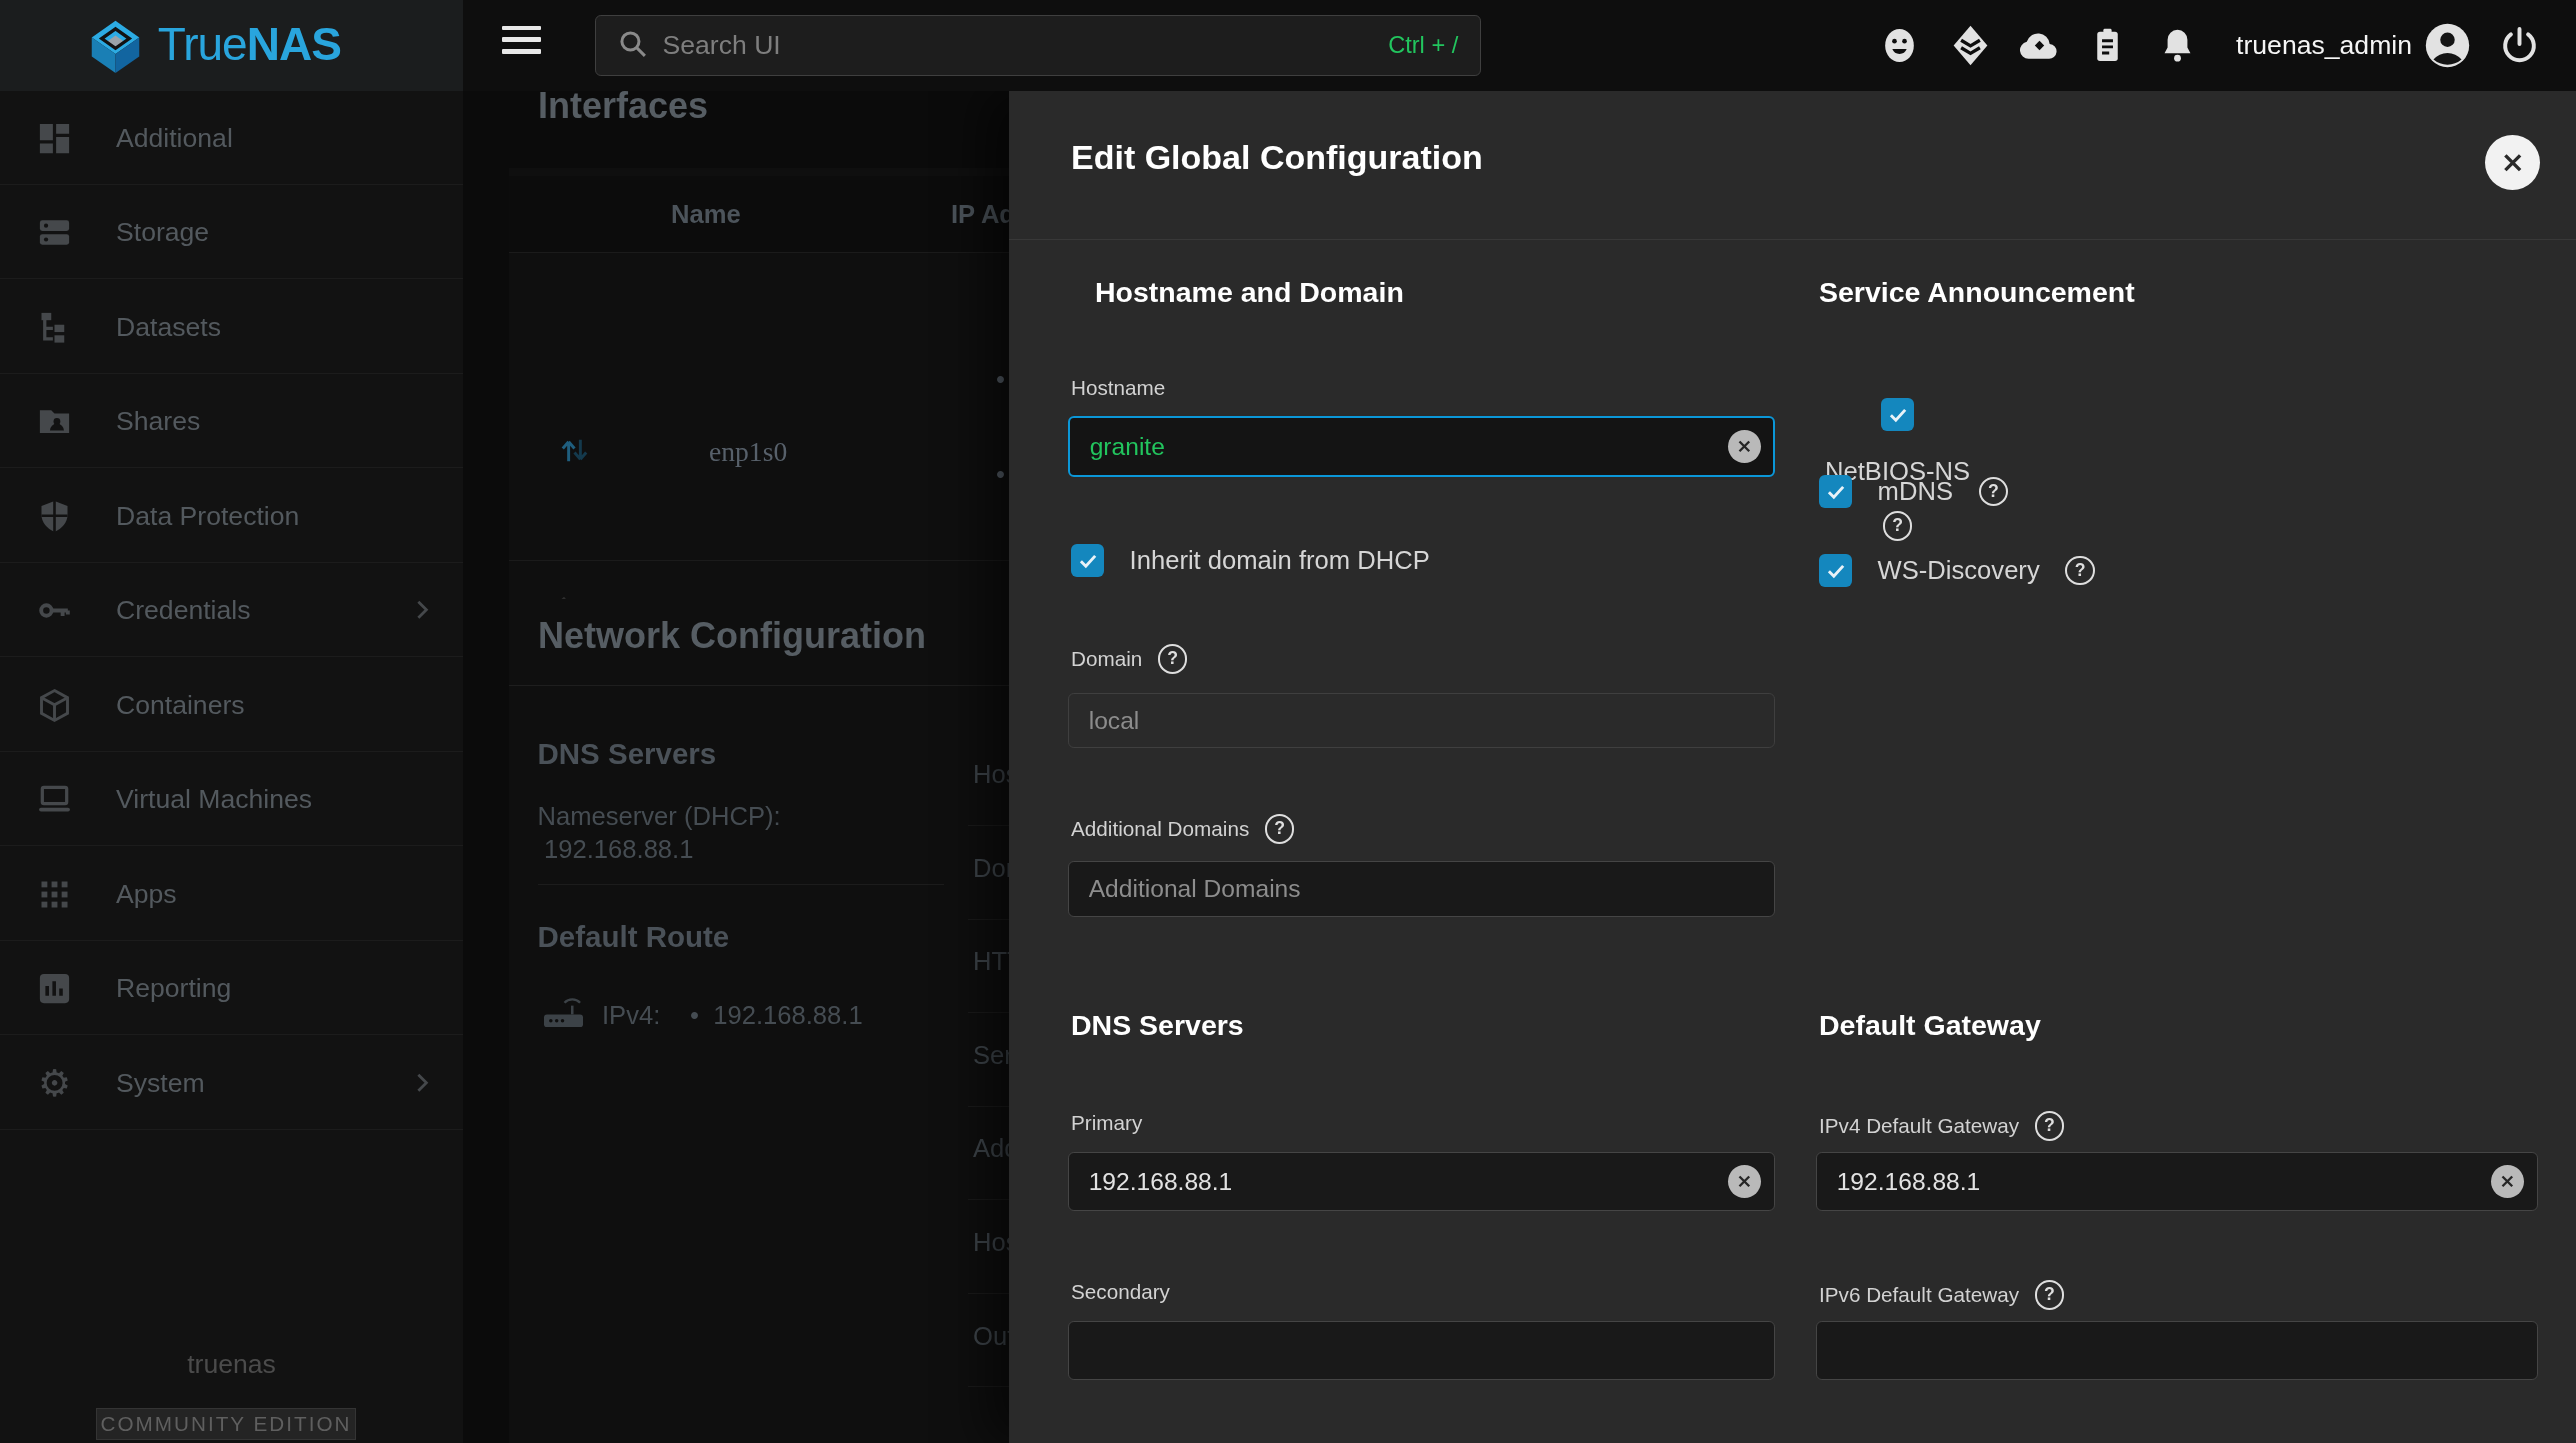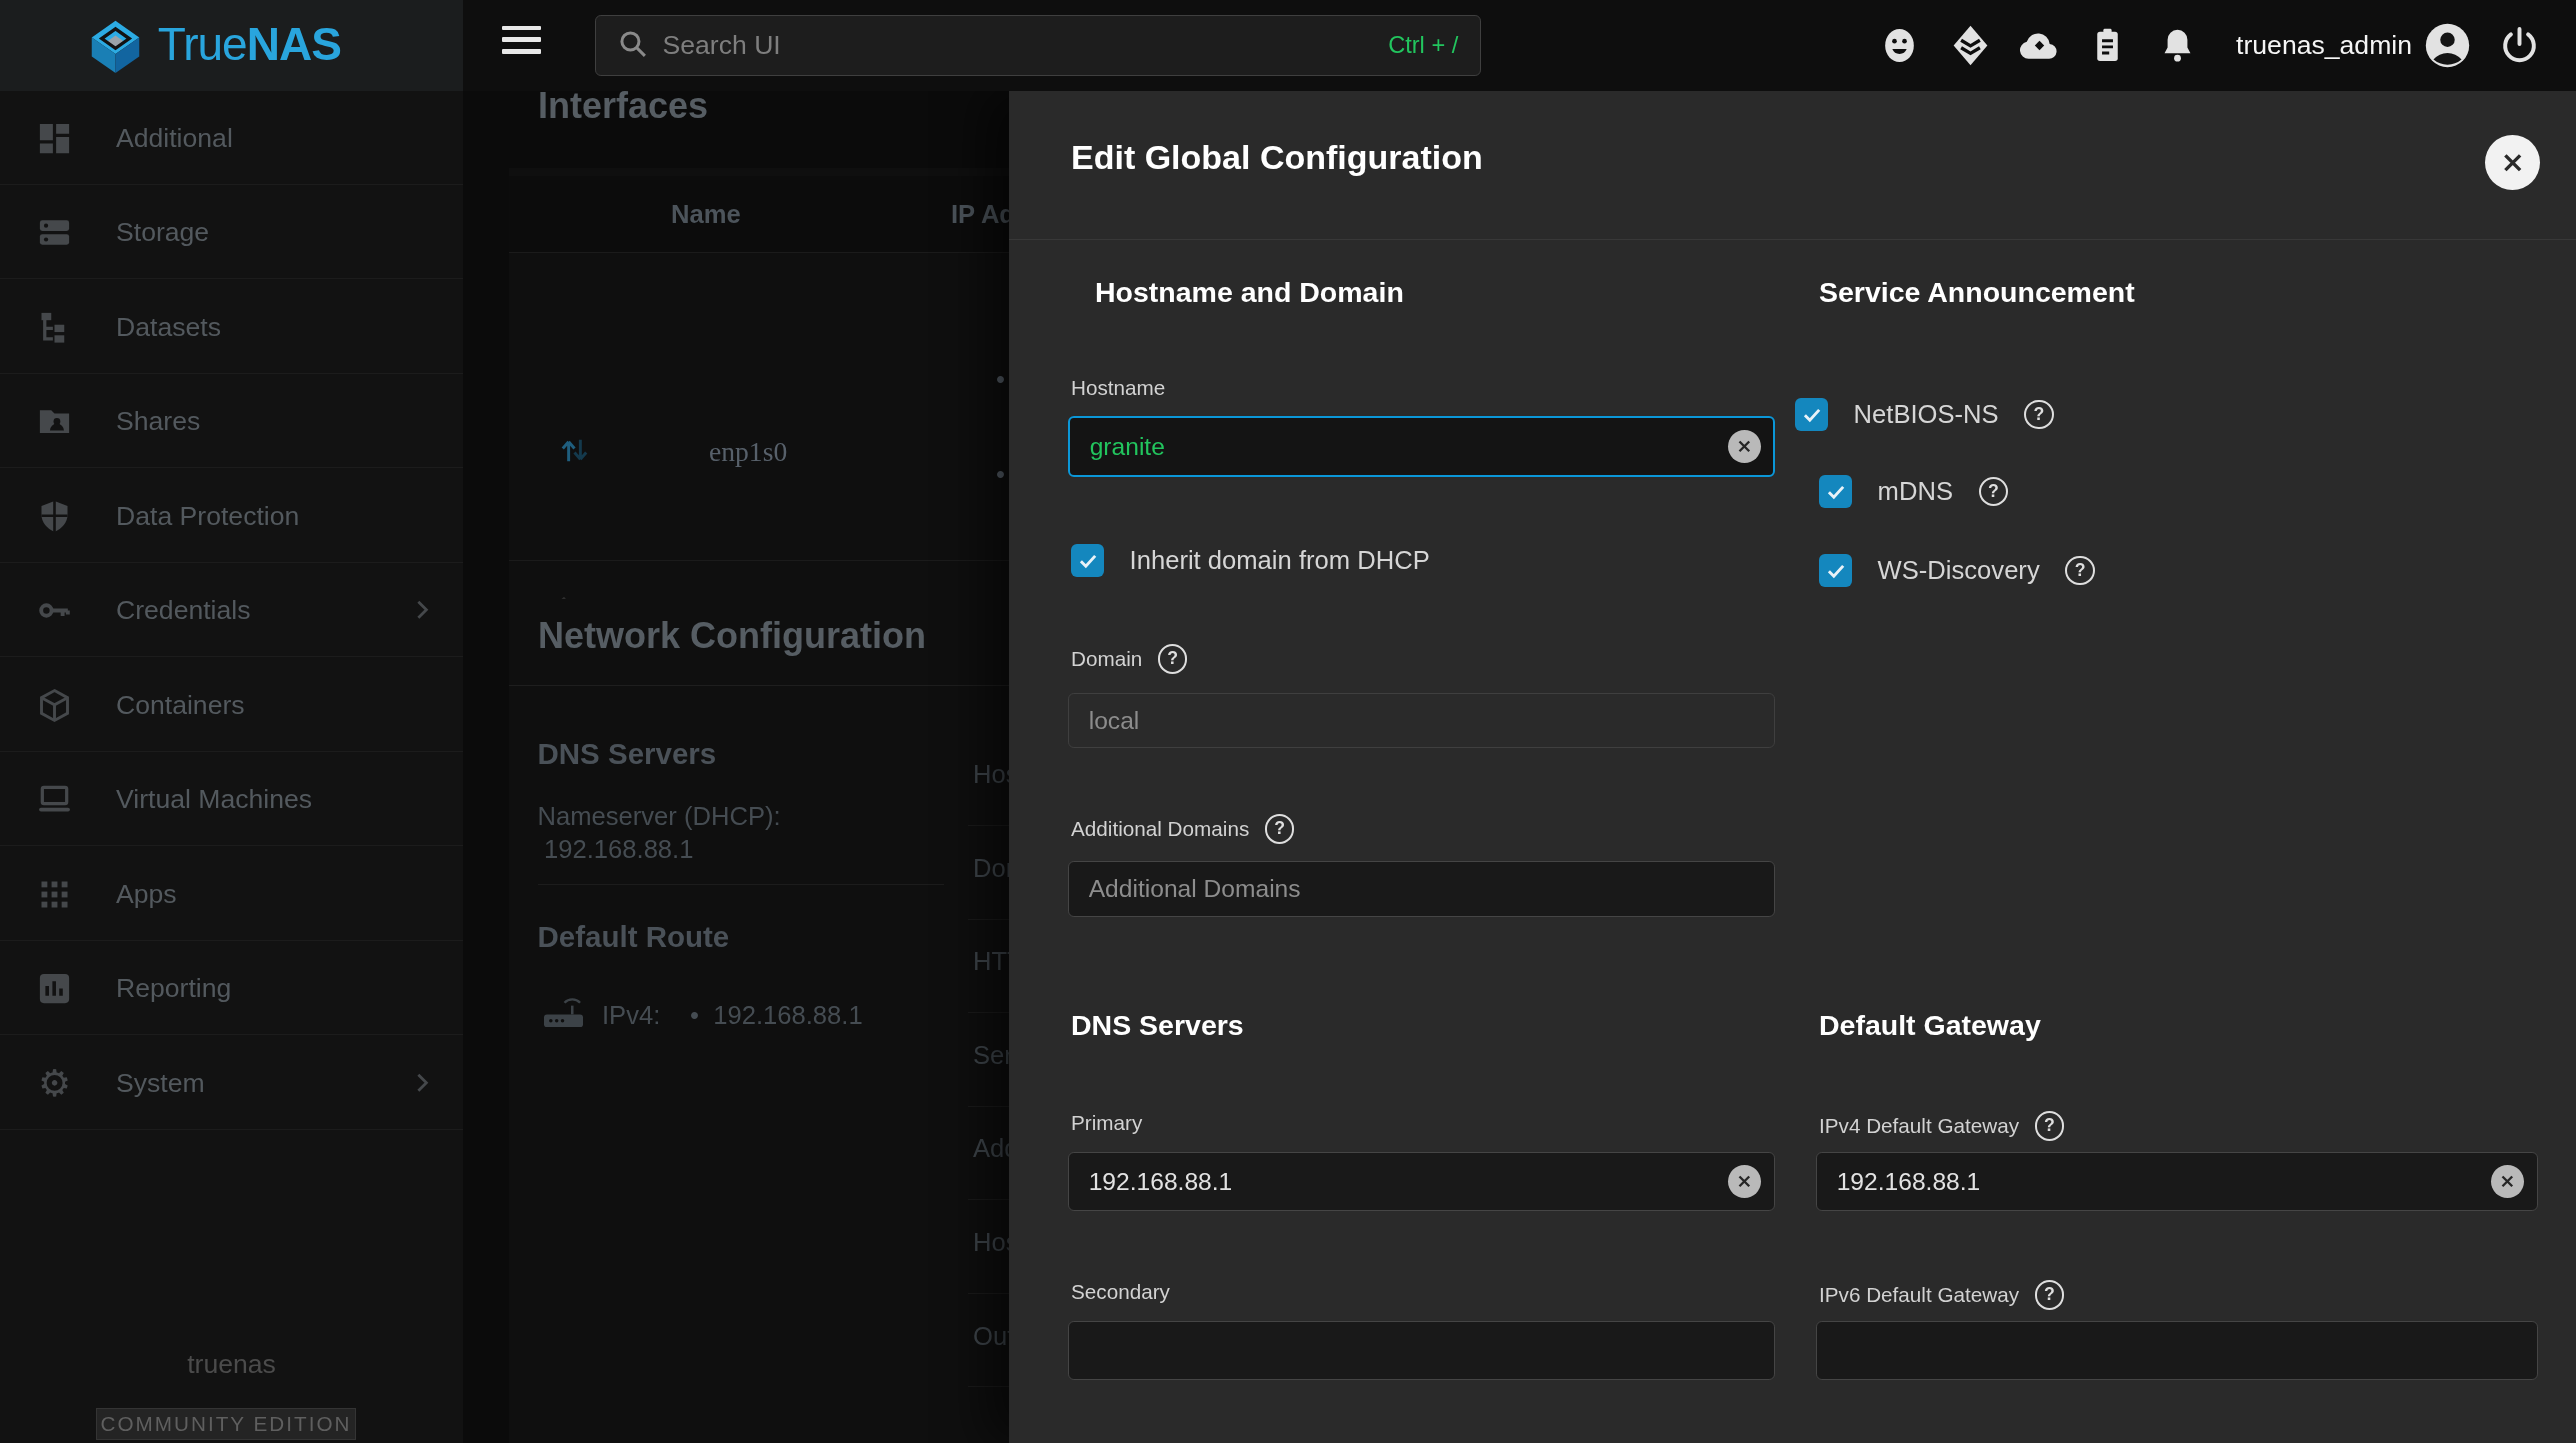--- a/index.html
+++ b/index.html
@@ -339,21 +339,21 @@
 
     <div class="fld-label-row" style="left:62px; top:1189px;">
       <span class="fld-label">Secondary</span>
     </div>
     <div class="inp-wrap" style="left:59px; top:1230px; width:707px; height:59px;">
       <input class="inp" style="">
     </div>
 
     <h2 class="dlg-h2" style="left:810px; top:185px;">Service Announcement</h2>
 
-    <div class="cb-row" style="left:786px; top:307px;">
+    <div class="cb-row" style="left:816px; top:307px;flex-direction:column;">
       <span class="checkbox">
         <svg width="23.6" height="23.6" viewBox="0 0 24 24">
             <path d="M5 12.5l5 5L19.5 7" stroke="#e8f2f8" stroke-width="3" fill="none"></path>
           </svg>
         </span>
       <span class="cb-label">NetBIOS-NS</span>
       <span class="help">?</span>
     </div>
     <div class="cb-row" style="left:810px; top:384px;">
       <span class="checkbox">

